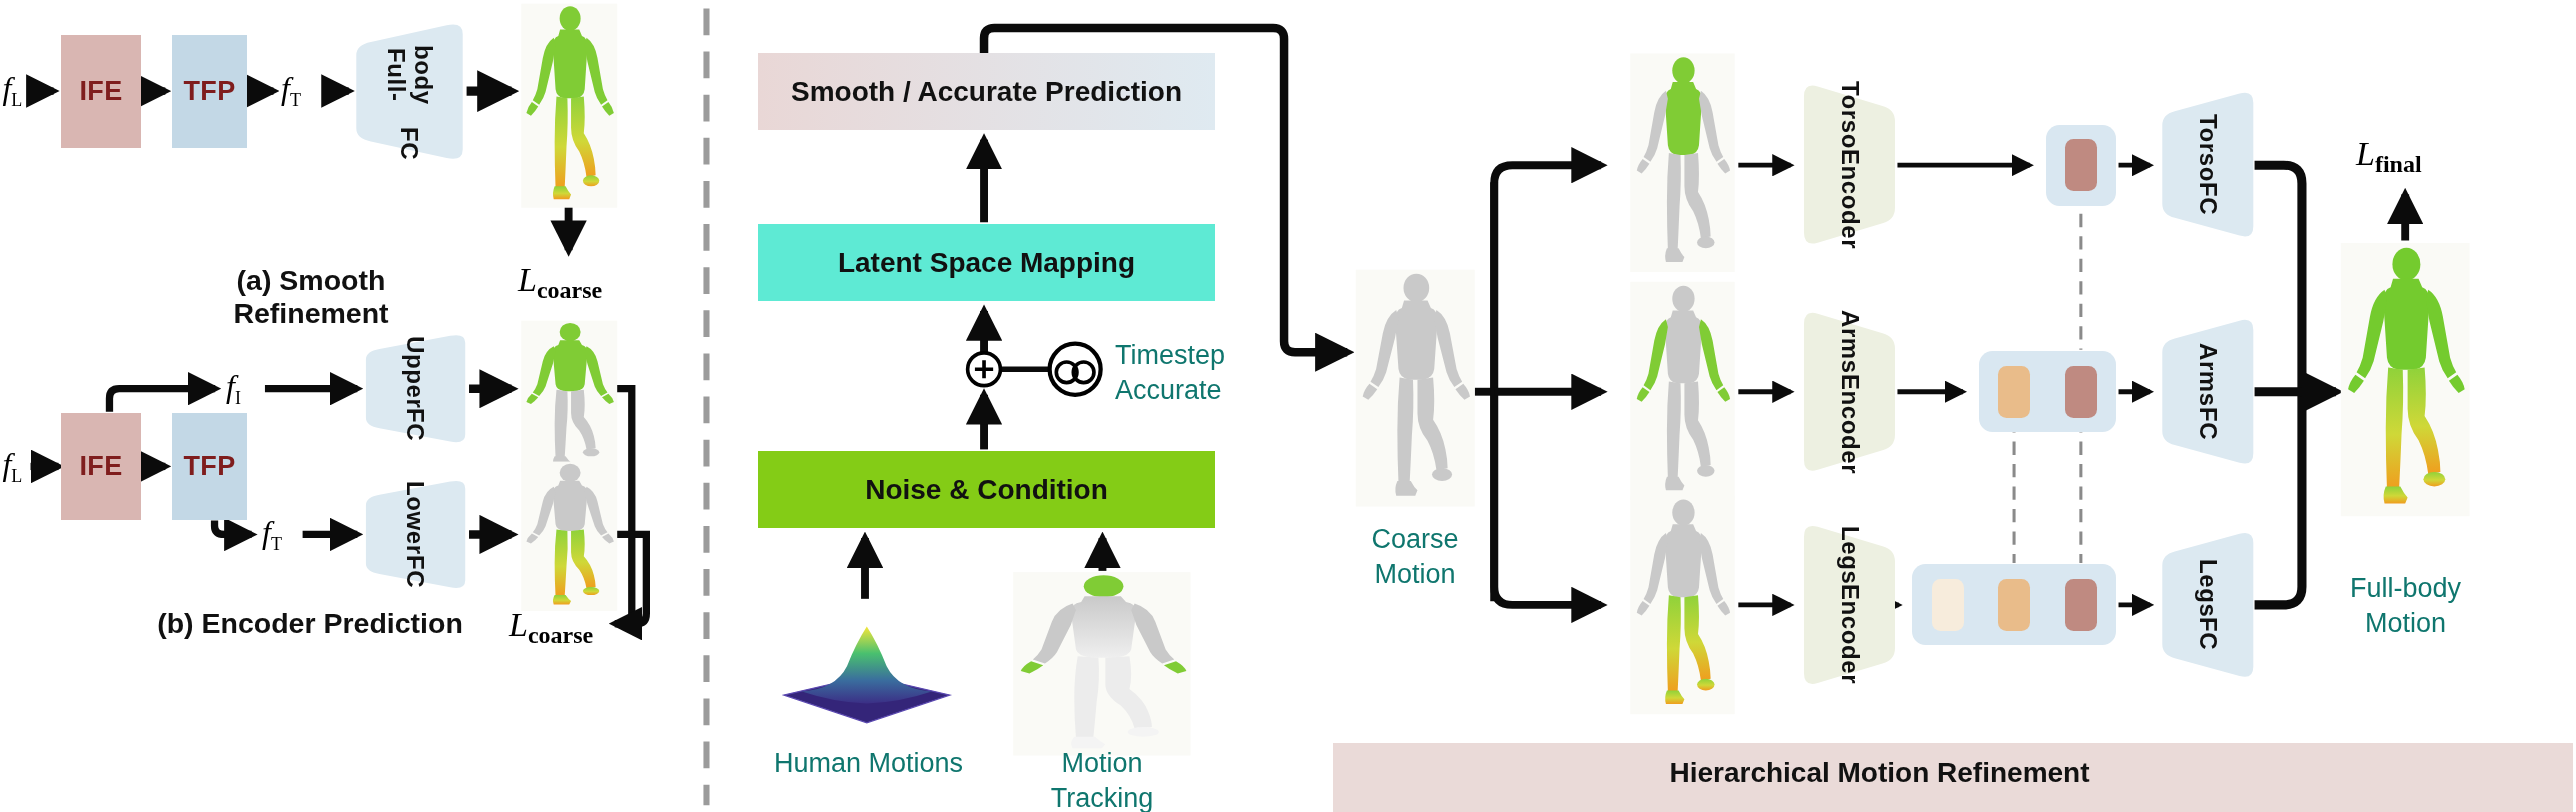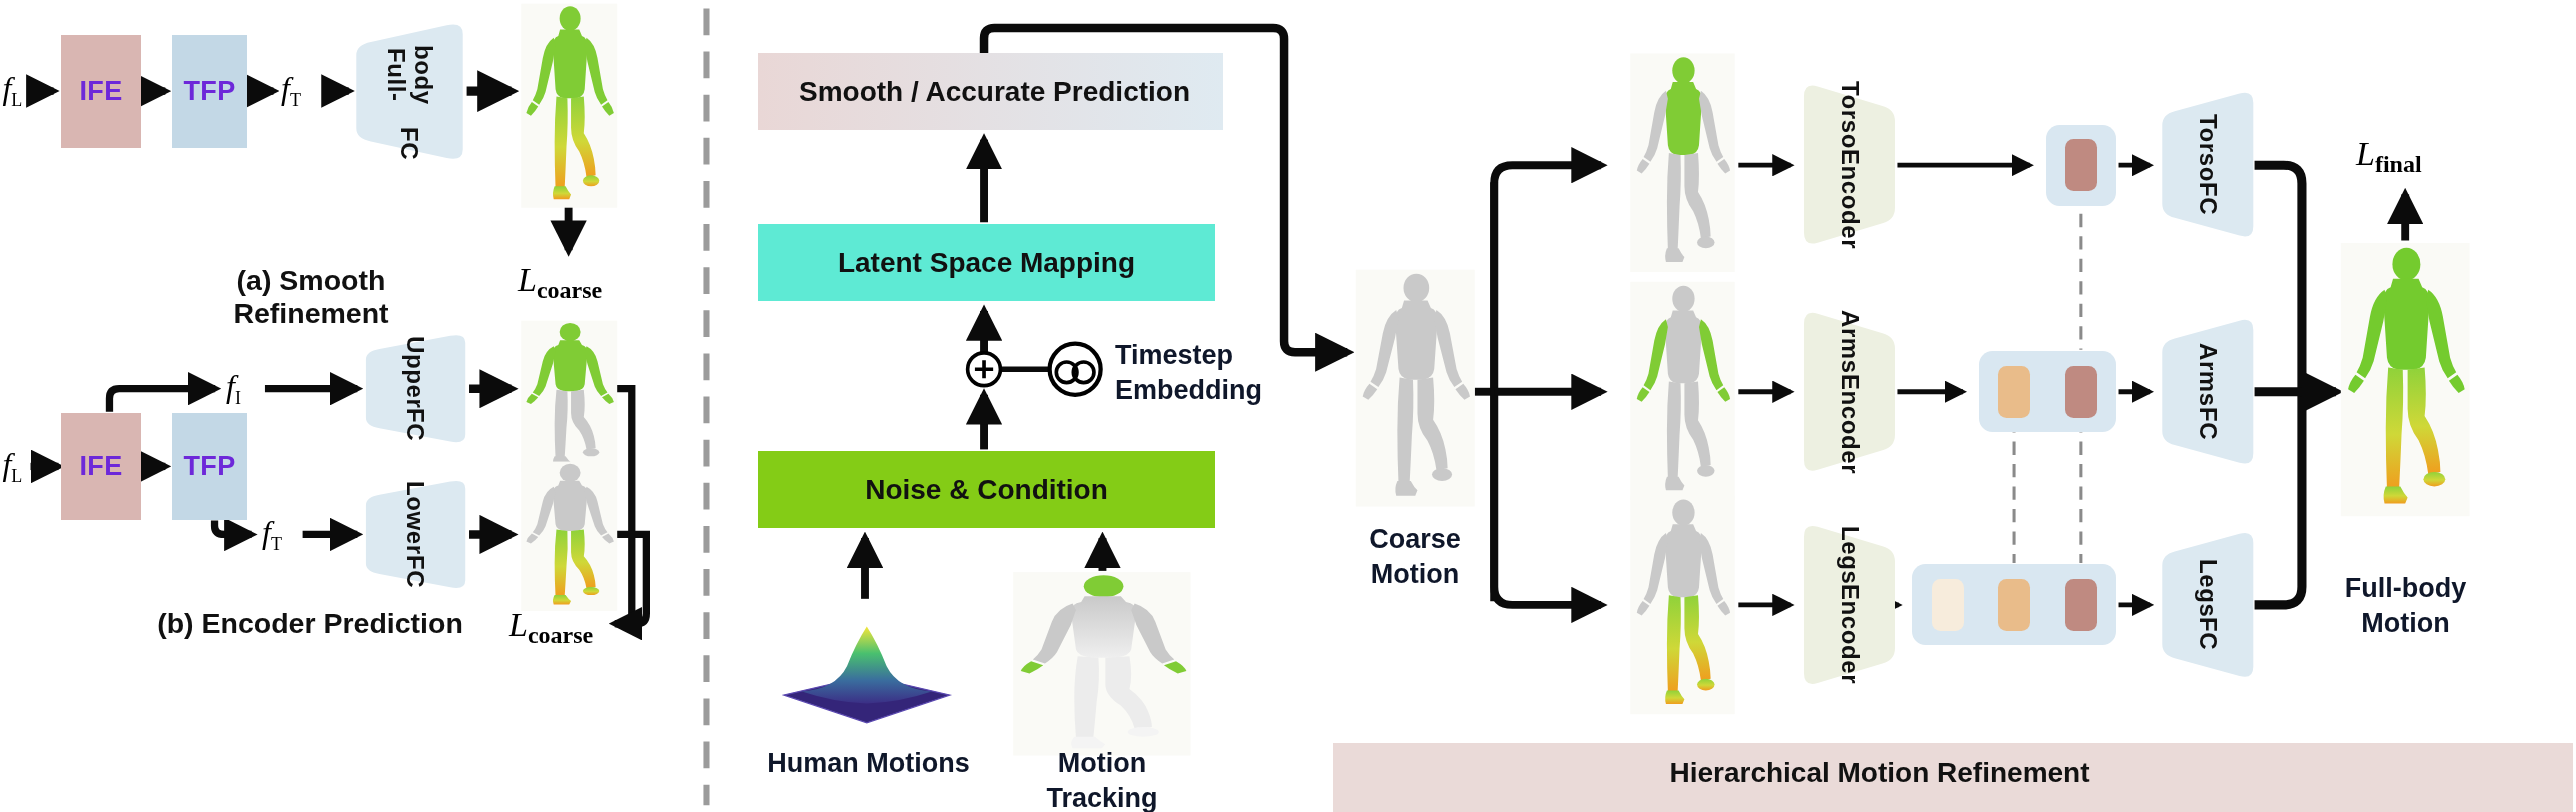--- a/index.html
+++ b/index.html
@@ -1,36 +1,36 @@
 <!DOCTYPE html>
 <html style="font-size:9.7px"><head>
 <meta charset="utf-8">
 <style>
   html,body{margin:0;padding:0;background:#ffffff;}
   .canvas{position:relative;width:2576px;height:812px;background:#ffffff;overflow:hidden;
           font-family:"Liberation Sans", sans-serif;color:#111;}
   svg.overlay{position:absolute;left:0;top:0;width:2576px;height:812px;}
   
   .box{position:absolute;display:flex;align-items:center;justify-content:center;}
-  .lbl{font-size:27px;font-weight:600;color:#6d28d9;letter-spacing:0.3px;}
+  .lbl{font-size:27px;font-weight:600;color:#7f1d1d;letter-spacing:0.3px;}
   .lbl-lg{font-size:28px;font-weight:600;color:#111;}
   .caption{position:absolute;font-size:28.5px;font-weight:600;color:#111;text-align:center;}
   
   .vtext{position:absolute;display:flex;align-items:center;justify-content:center;
          writing-mode:vertical-lr;text-align:center;font-size:24px;font-weight:600;color:#111;
          line-height:1.15;letter-spacing:0.6px;}
   .vtext span{display:block;}
   
   .math{position:absolute;font-family:"Liberation Serif", serif;font-style:italic;color:#000;
         white-space:nowrap;}
   .math .f{font-size:32px;}
   .math .L{font-size:34px;}
   .math sub{font-size:18px;font-style:normal;vertical-align:-7.3px;}
   .math sub.it{font-weight:700;font-size:24px;}
-  .twolines{position:absolute;text-align:center;font-size:27px;font-weight:700;line-height:1.28;color:#0f172a;}
+  .twolines{position:absolute;text-align:center;font-size:27px;font-weight:400;line-height:1.28;color:#0f766e;}
   .tleft{text-align:left;}
   .token{position:absolute;border-radius:8.5px;}
   .tokbox{position:absolute;background:#d9e7f1;border-radius:13.4px;}
   .banner{position:absolute;background:#eadad8;}
 </style>
 </head>
 <body>
 
 <div class="canvas">
 
@@ -250,32 +250,32 @@
       <span>Upper</span>
       <span>FC</span>
     </div>
   <div class="vtext" style="left:364px;top:480px;width:102px;height:109px;">
       <span>Lower</span>
       <span>FC</span>
     </div>
   <div class="math" style="left:509px;top:606px;"><span class="L">L</span><sub class="it">coarse</sub></div>
   <div class="caption" style="left:152px;top:607px;width:316px;">(b) Encoder Prediction</div>
 
-  <div class="box" style="left:758px;top:53px;width:457px;height:77px;background:linear-gradient(90deg,#e9d7d6,#dfeaf1);padding-left:8px;">
+  <div class="box" style="left:758px;top:53px;width:457px;height:77px;background:linear-gradient(90deg,#e9d7d6,#dfeaf1);">
       <span class="lbl-lg">Smooth / Accurate Prediction</span>
     </div>
   <div class="box" style="left:758px;top:224px;width:457px;height:77px;background:#5eead4;">
       <span class="lbl-lg">Latent Space Mapping</span>
     </div>
   <div class="box" style="left:758px;top:451px;width:457px;height:77px;background:#84cc16;">
       <span class="lbl-lg">Noise &amp; Condition</span>
     </div>
   <div class="twolines tleft" style="left:1115px;top:338px;width:200px;">
     <div>Timestep</div>
-      <div>Embedding</div>
+      <div>Accurate</div>
   </div>
   <div class="twolines" style="left:747px;top:746px;width:243px;">
       <div>Human Motions</div>
   </div>
   <div class="twolines" style="left:1002px;top:746px;width:200px;">
     <div>Motion</div>
       <div>Tracking</div>
   </div>
 
   <div class="twolines" style="left:1330px;top:522px;width:170px;">

